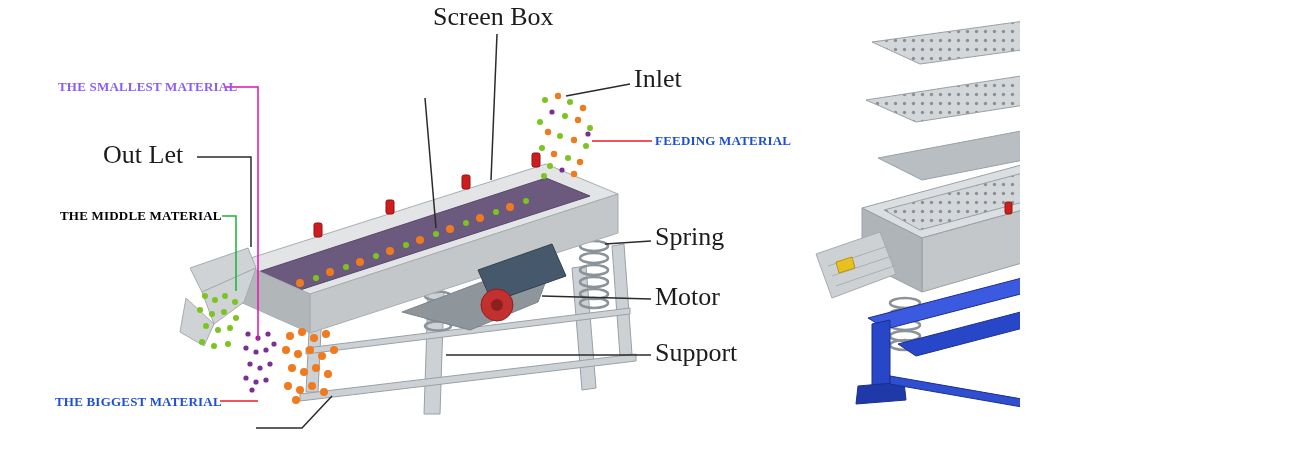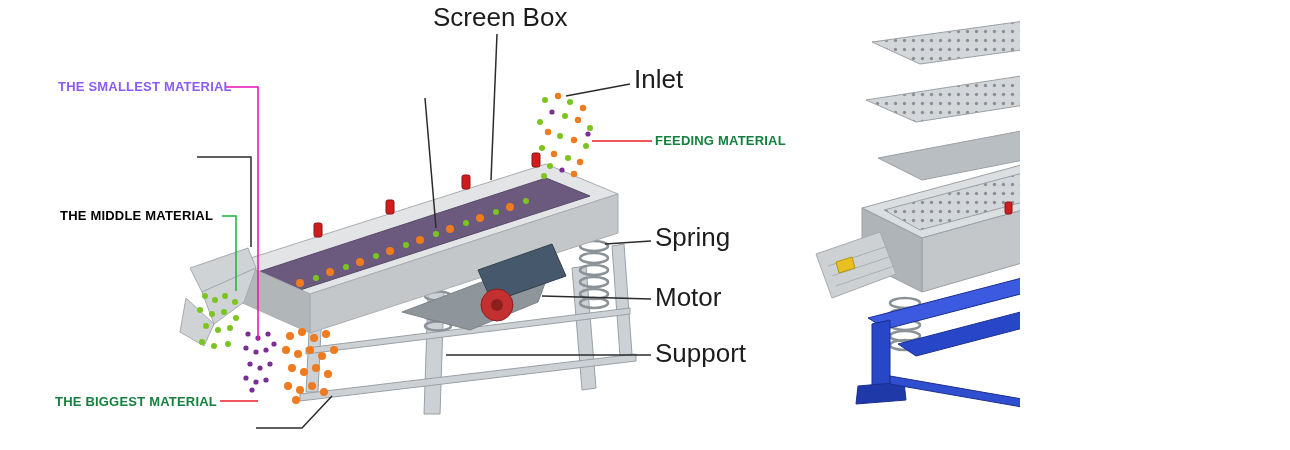--- a/index.html
+++ b/index.html
@@ -1,31 +1,31 @@
 <!DOCTYPE html>
 <html><head>
 <meta charset="utf-8">
 <style>
   html,body{margin:0;padding:0;background:#fff;}
   .canvas{
     position:relative;width:1020px;height:450px;background:#ffffff;
-    font-family:Liberation Sans, sans-serif;overflow:hidden;
+    font-family:Liberation Serif, serif;overflow:hidden;
   }
   .artwork{position:absolute;left:0;top:0;}
   .lbl{
     position:absolute;font-size:26px;line-height:1.1;color:#1c1c1c;
     white-space:nowrap;
   }
   .lbl-sm{
     position:absolute;font-size:13px;line-height:1.1;font-weight:700;
     white-space:nowrap;letter-spacing:.2px;
   }
   .magenta{color:#8b5cf6;}
   .green{color:#000000;}
-  .red{color:#15803d;}
+  .red{color:#1d4ed8;}
 </style>
 </head>
 <body>
 
 <div class="canvas">
 
   <svg class="artwork" width="1290" height="450" viewBox="0 0 1290 450">
     <defs>
       <pattern id="perf" width="9" height="9" patternUnits="userSpaceOnUse">
         <rect width="9" height="9" fill="#d3d7da"></rect>
@@ -265,20 +265,21 @@
     <g fill="none" stroke-width="1.5">
       <polyline points="652,141 592,141" stroke="#ed1c24"></polyline>
       <polyline points="226,87 258,87 258,341" stroke="#e611b4"></polyline>
       <polyline points="222,216 236,216 236,291" stroke="#17b439"></polyline>
       <polyline points="220,401 258,401" stroke="#ed1c24"></polyline>
     </g>
   </svg>
 
   <div class="lbl" style="left:433px;top:3px">Screen Box</div>
   <div class="lbl" style="left:634px;top:65px">Inlet</div>
+  <div class="lbl" style="left:103px;top:141px">Out Let</div>
   <div class="lbl" style="left:655px;top:223px">Spring</div>
   <div class="lbl" style="left:655px;top:283px">Motor</div>
   <div class="lbl" style="left:655px;top:339px">Support</div>
 
   <div class="lbl-sm magenta" style="left:58px;top:80px">THE SMALLEST MATERIAL</div>
   <div class="lbl-sm red" style="left:655px;top:134px">FEEDING MATERIAL</div>
   <div class="lbl-sm green" style="left:60px;top:209px">THE MIDDLE MATERIAL</div>
   <div class="lbl-sm red" style="left:55px;top:395px">THE BIGGEST MATERIAL</div>
 
 </div>

